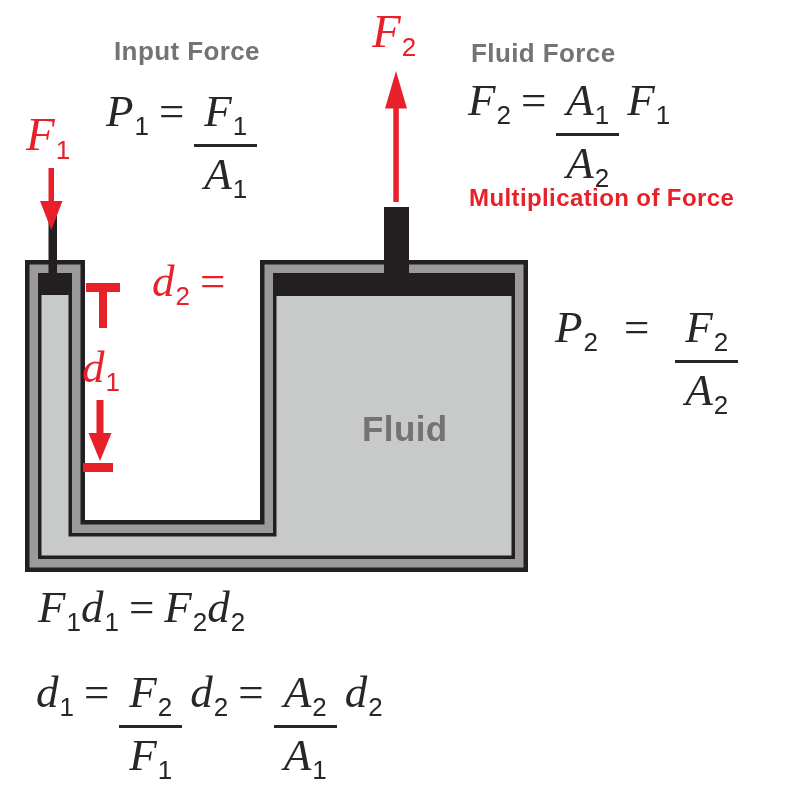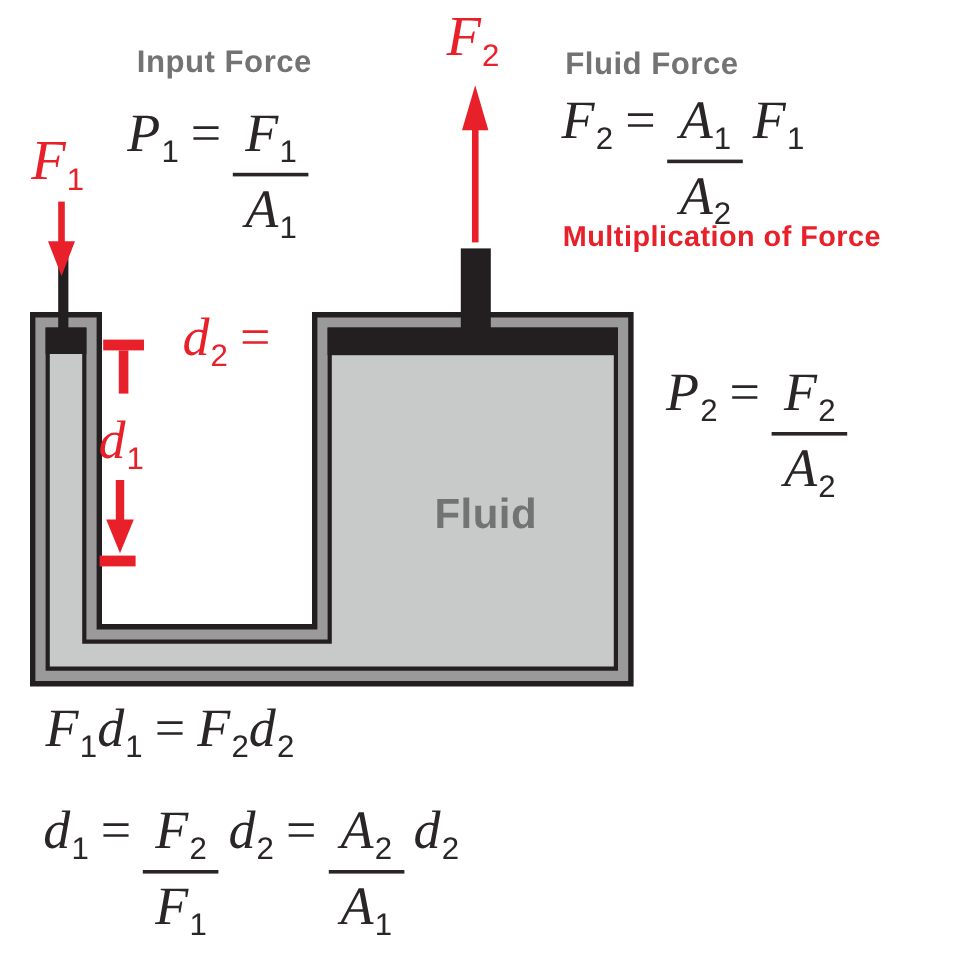--- a/index.html
+++ b/index.html
@@ -112,21 +112,21 @@
     <span class="t"><span class="v">F</span><span class="s">2</span></span>
     <span class="eq">=</span>
     <span class="frac">
       <span class="t"><span class="v">A</span><span class="s">1</span></span>
       <span class="bar"></span>
       <span class="t"><span class="v">A</span><span class="s">2</span></span>
     </span>
     <span class="t factor"><span class="v">F</span><span class="s">1</span></span>
   </div>
 
-  <div class="math" style="left:555px;top:302px;">
+  <div class="math" style="left:555px;top:302px;gap:16px;">
     <span class="t"><span class="v">P</span><span class="s">2</span></span>
     <span class="eq">=</span>
     <span class="frac">
       <span class="t"><span class="v">F</span><span class="s">2</span></span>
       <span class="bar"></span>
       <span class="t"><span class="v">A</span><span class="s">2</span></span>
     </span>
   </div>
 
   <div class="math" style="left:38px;top:582px;">

